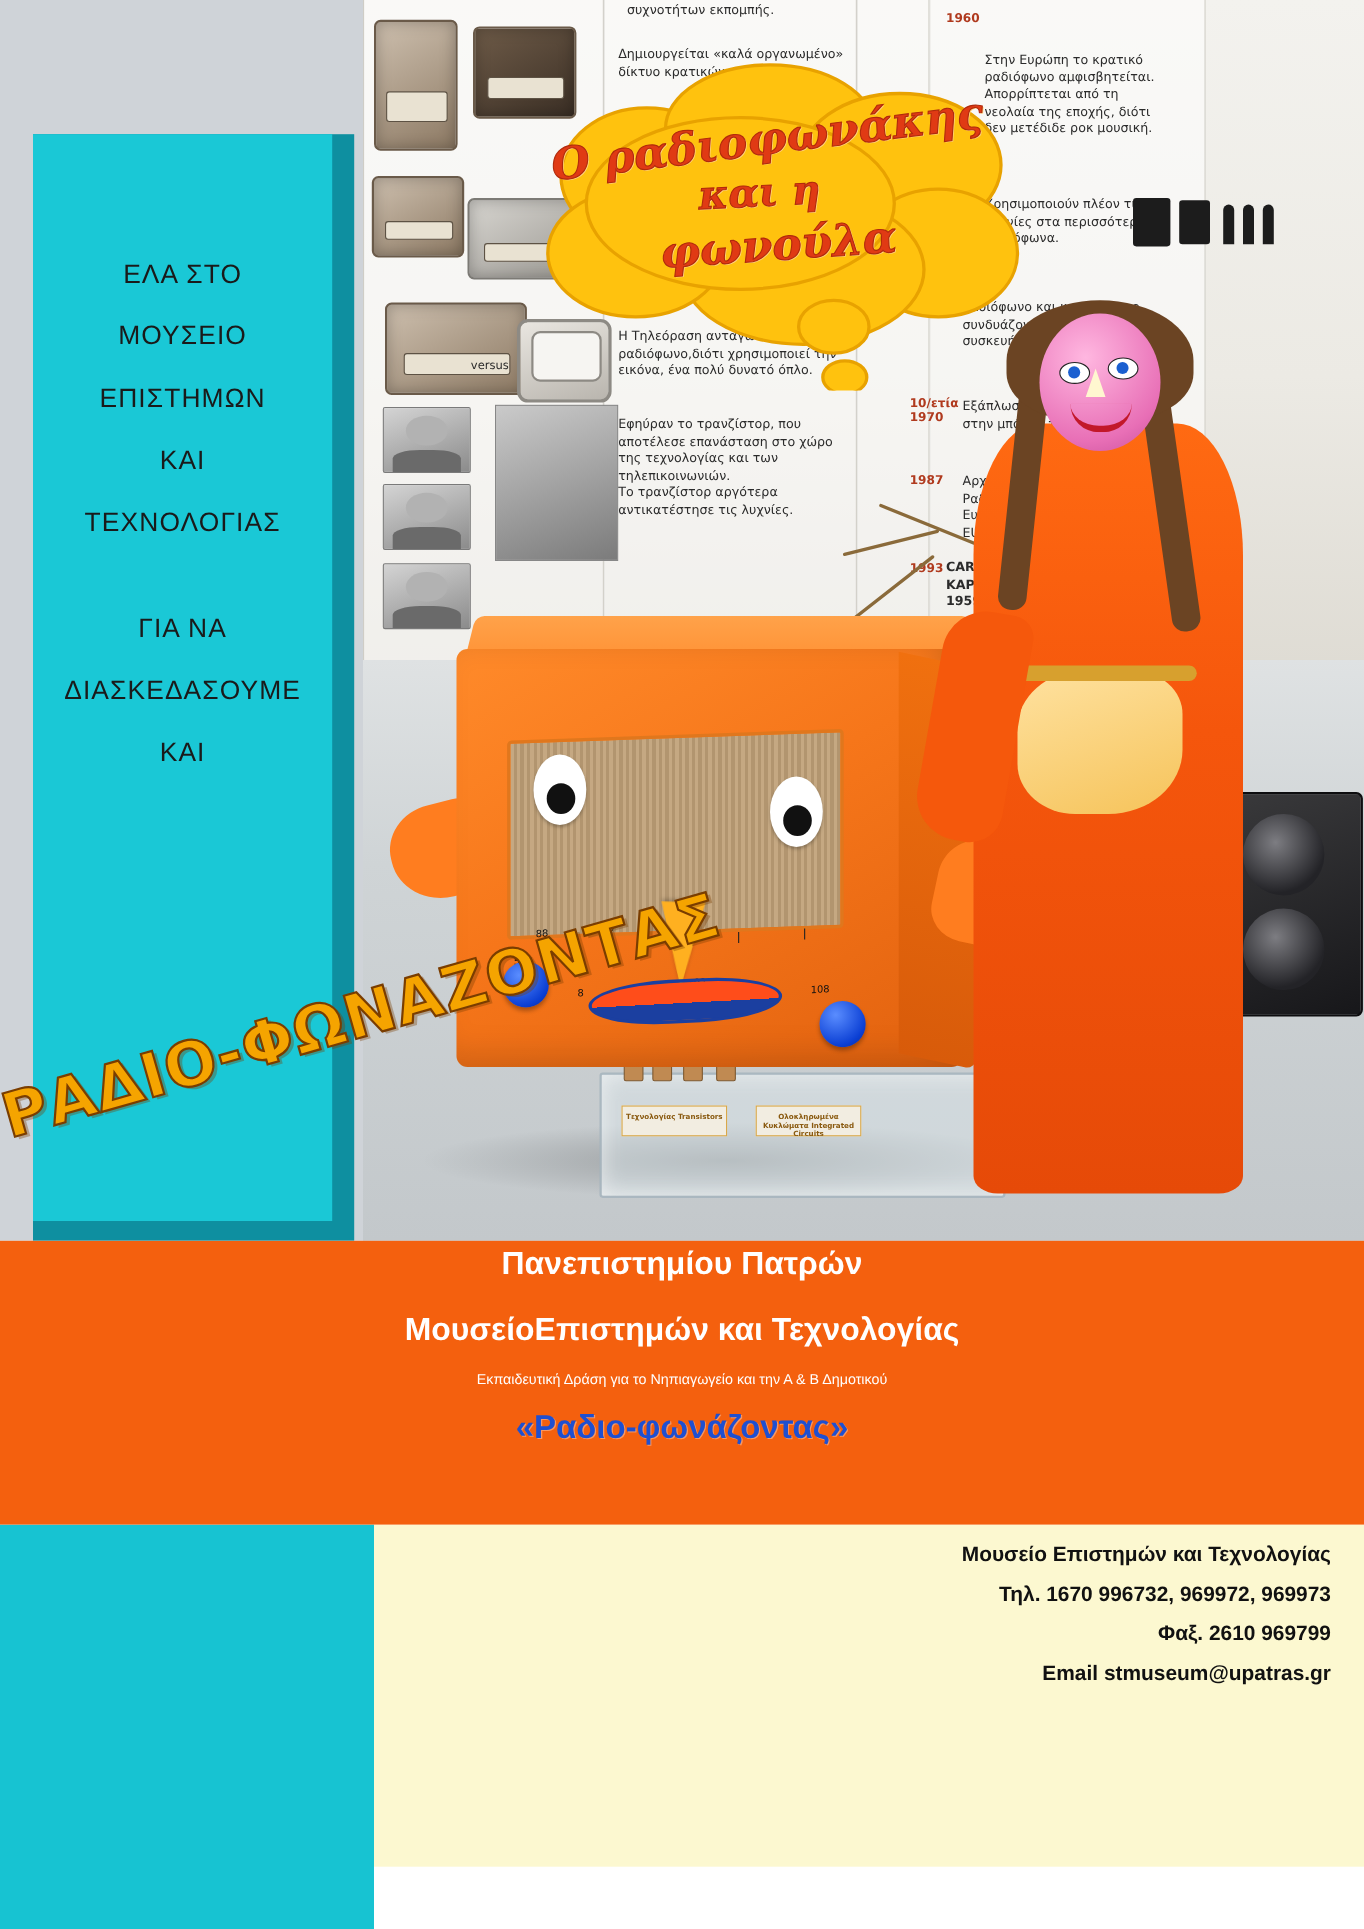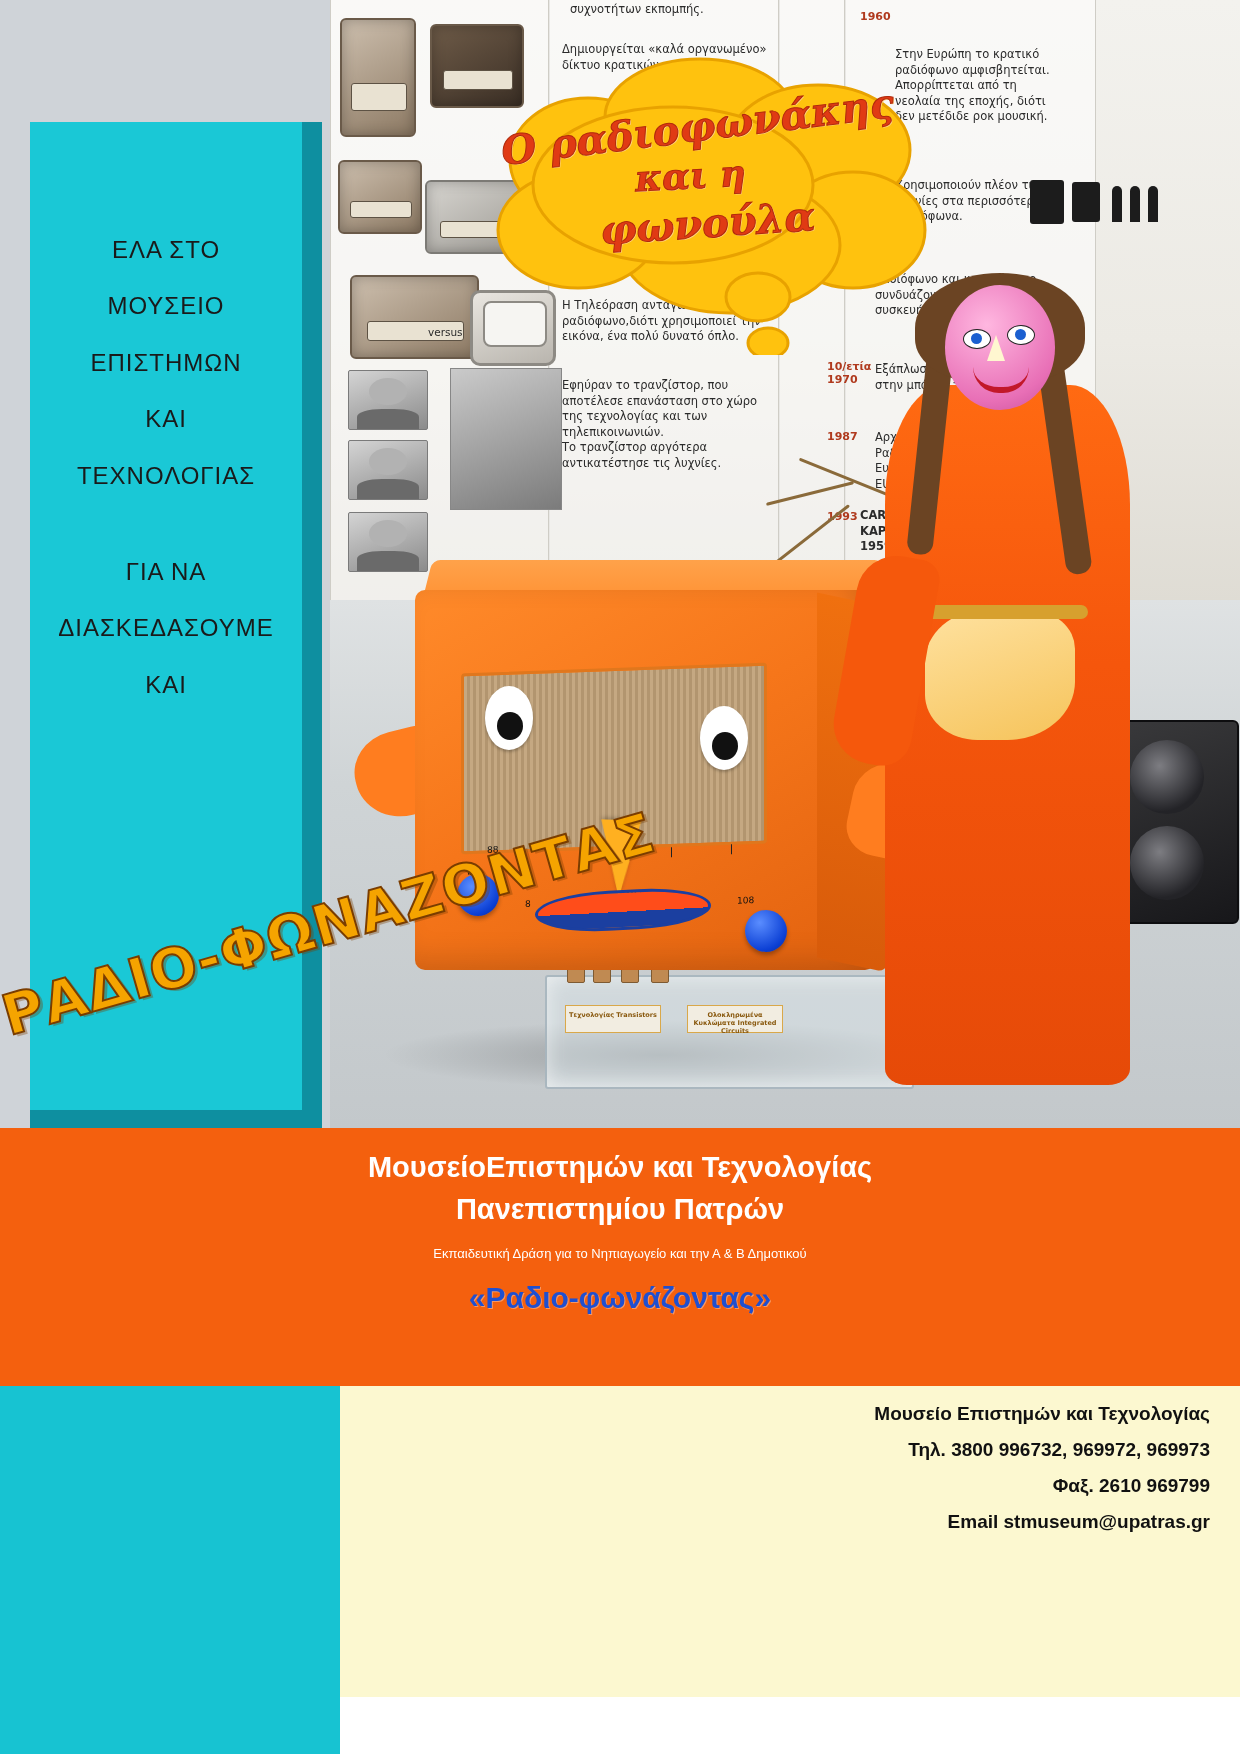--- a/index.html
+++ b/index.html
@@ -591,27 +591,27 @@
     <div class="teal-line">ΚΑΙ</div>
   </div>
 
   <div class="wordart">
     <div class="wordart-text">ΡΑΔΙΟ-ΦΩΝΑΖΟΝΤΑΣ</div>
   </div>
 
 </div>
 
 <div class="orange-band">
+  <div class="band-title" style="padding-top:0;">Πανεπιστημίου Πατρών</div>
   <div class="band-title">ΜουσείοΕπιστημών και Τεχνολογίας</div>
-  <div class="band-title" style="padding-top:0;">Πανεπιστημίου Πατρών</div>
   <div class="band-sub">Εκπαιδευτική Δράση για το Νηπιαγωγείο και την Α &amp; Β Δημοτικού</div>
   <div class="band-quote">«Ραδιο-φωνάζοντας»</div>
 </div>
 
 <div class="footer">
   <div class="footer-left"></div>
   <div class="footer-right">
     <div class="footer-line">Μουσείο Επιστημών και Τεχνολογίας</div>
-    <div class="footer-line">Τηλ. 3800 996732, 969972, 969973</div>
+    <div class="footer-line">Τηλ. 1670 996732, 969972, 969973</div>
     <div class="footer-line">Φαξ. 2610 969799</div>
     <div class="footer-line">Email stmuseum@upatras.gr</div>
   </div>
 </div>
 
 </body></html>

